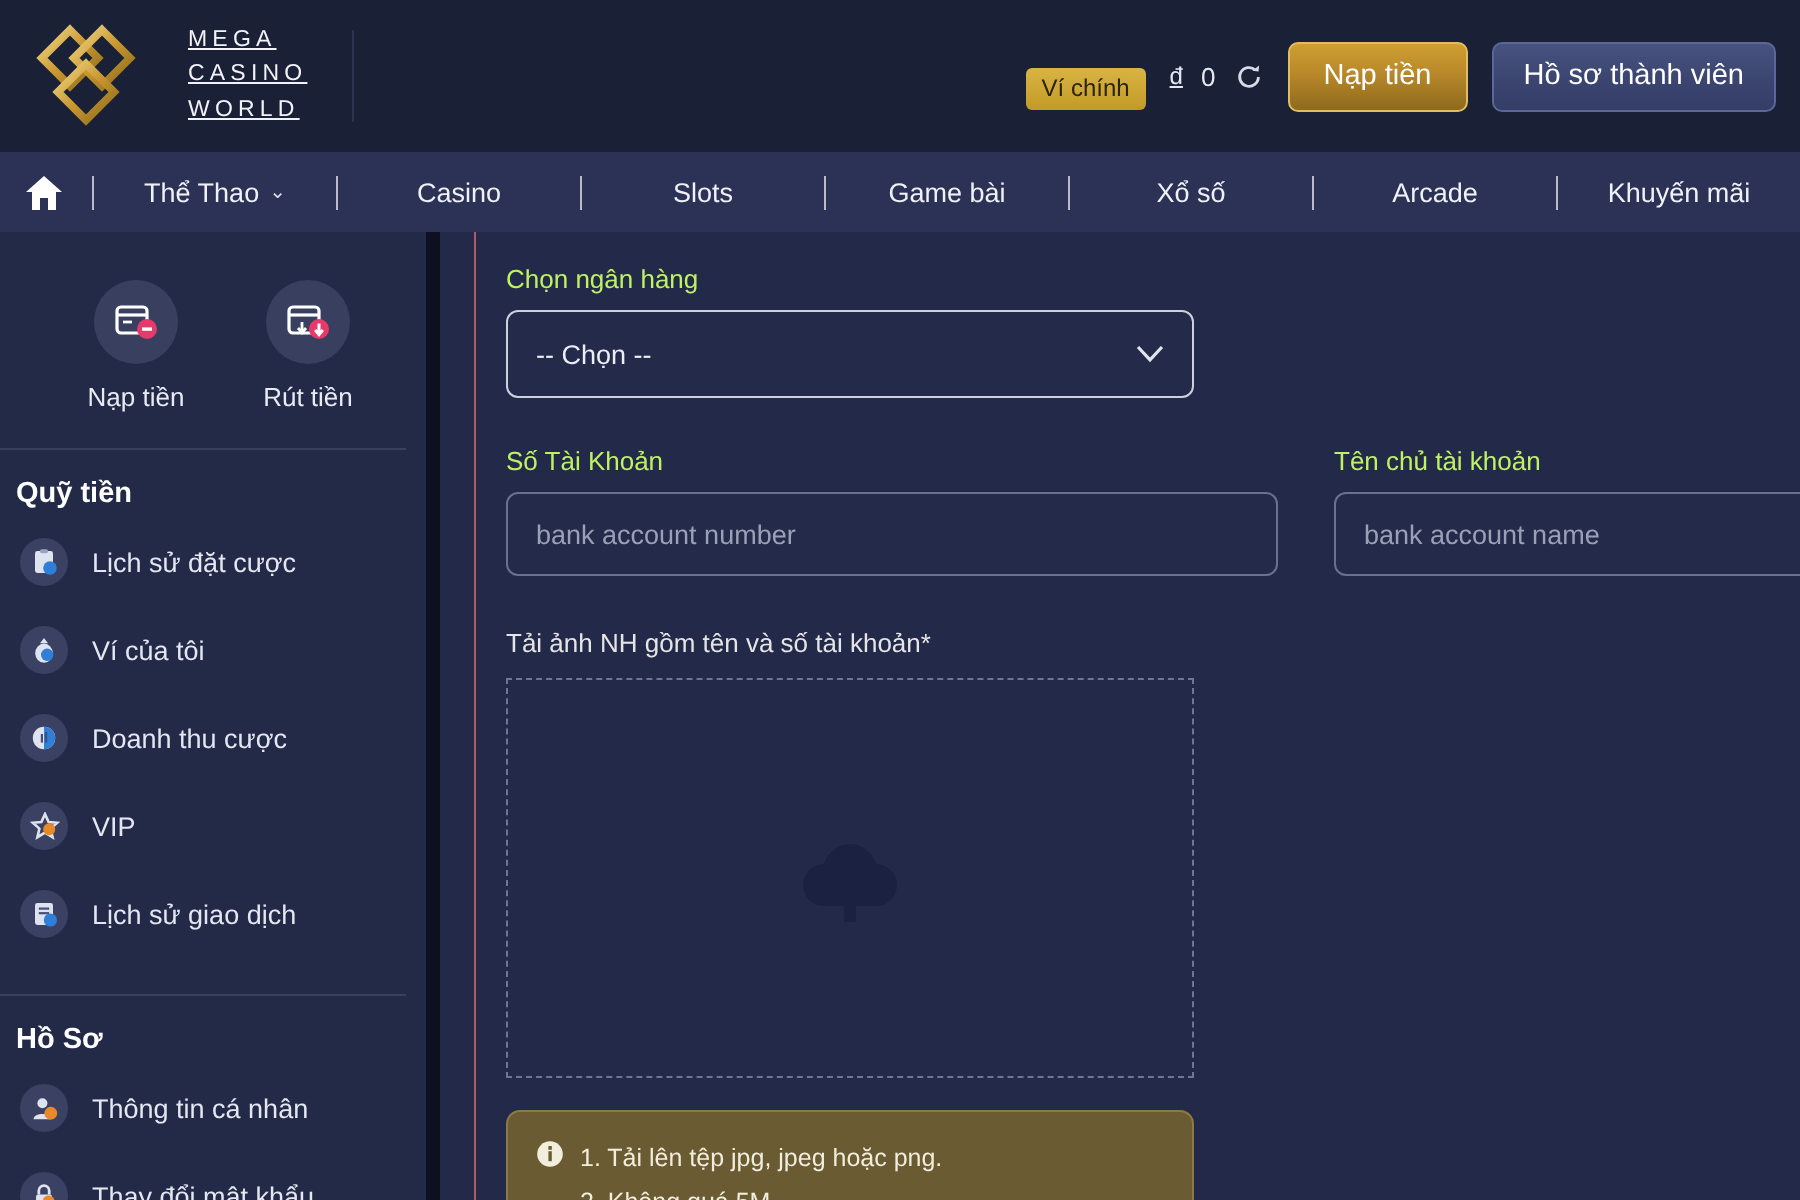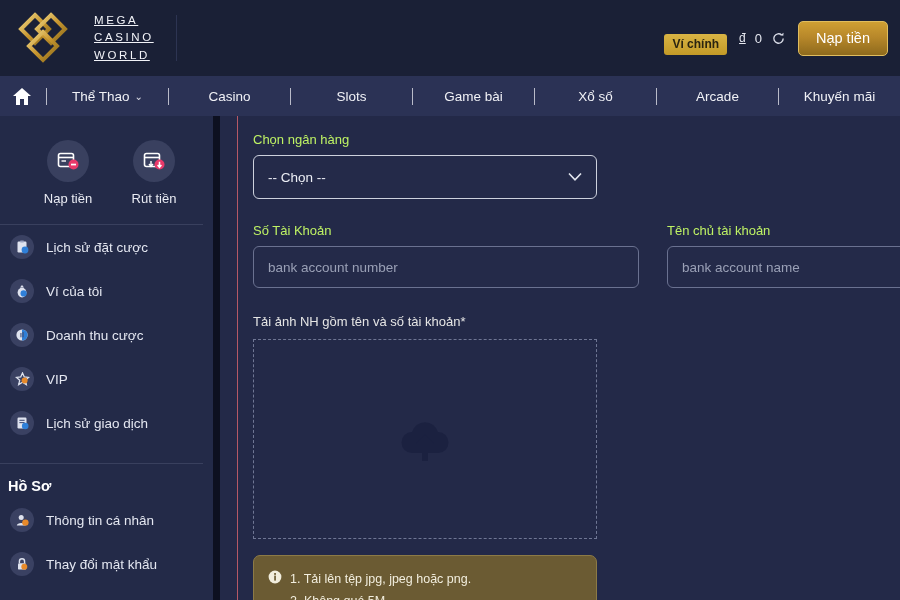--- a/index.html
+++ b/index.html
@@ -49,21 +49,21 @@
     gap: 12px;
     padding-right: 12px;
   }
   .wallet-badge {
     background: #d4af37;
     background: linear-gradient(180deg,#d9b444,#c39a27);
     color: #2a2410;
     font-size: 12px;
     padding: 3px 8px 4px;
     border-radius: 3px;
-    font-weight: 700;
+    font-weight: 400;
     white-space: nowrap;
     margin-top: 12px;
   }
   .balance {
     display: flex; align-items: center; gap: 9px;
     font-size: 13px; color: #e6e8f0;
   }
   .balance .cur { font-size: 12px; text-decoration: underline; }
   .refresh-ico { width: 15px; height: 15px; display:block; }
   .btn-gold {
@@ -261,20 +261,21 @@
     <span class="wallet-badge">Ví chính</span>
     <span class="balance">
       <span class="cur">đ</span>
       <span>0</span>
       <svg class="refresh-ico" viewBox="0 0 16 16">
         <path d="M13 8a5 5 0 1 1-1.6-3.7" fill="none" stroke="#d8dbe6" stroke-width="1.5"></path>
         <path d="M13.4 1.8 L13.1 5.1 L9.8 4.6 Z" fill="#d8dbe6"></path>
       </svg>
     </span>
     <button class="btn-gold">Nạp tiền</button>
+    <button class="btn-profile">Hồ sơ thành viên</button>
   </div>
 </div>
 
 <div class="nav">
   <div class="nav-home">
     <svg width="20" height="19" viewBox="0 0 20 19">
       <path d="M10 1 L19 9 H16 V18 H12 V12 H8 V18 H4 V9 H1 Z" fill="#fff"></path>
     </svg>
   </div>
   <div class="nav-sep"></div>
@@ -325,20 +326,21 @@
             <path d="M16.5 10.8 V16 M14.6 14 L16.5 16.3 L18.4 14" fill="none" stroke="#fff" stroke-width="1.5"></path>
           </svg>
         </div>
         <div class="quick-label">Rút tiền</div>
       </div>
 
     </div>
 
     <div class="divider"></div>
 
+    <div class="sb-head">Quỹ tiền</div>
 
     <div class="sb-item">
       <span class="sb-ico">
         <svg width="14" height="14" viewBox="0 0 14 14">
           <rect x="2.5" y="1.5" width="9" height="11" rx="1.2" fill="#dfe3ef"></rect>
           <rect x="5" y="0.6" width="4" height="2" rx="0.8" fill="#9aa3c0"></rect>
           <circle cx="10" cy="10" r="3.4" fill="#2f7fd8"></circle>
         </svg>
       </span>
       <span>Lịch sử đặt cược</span>

